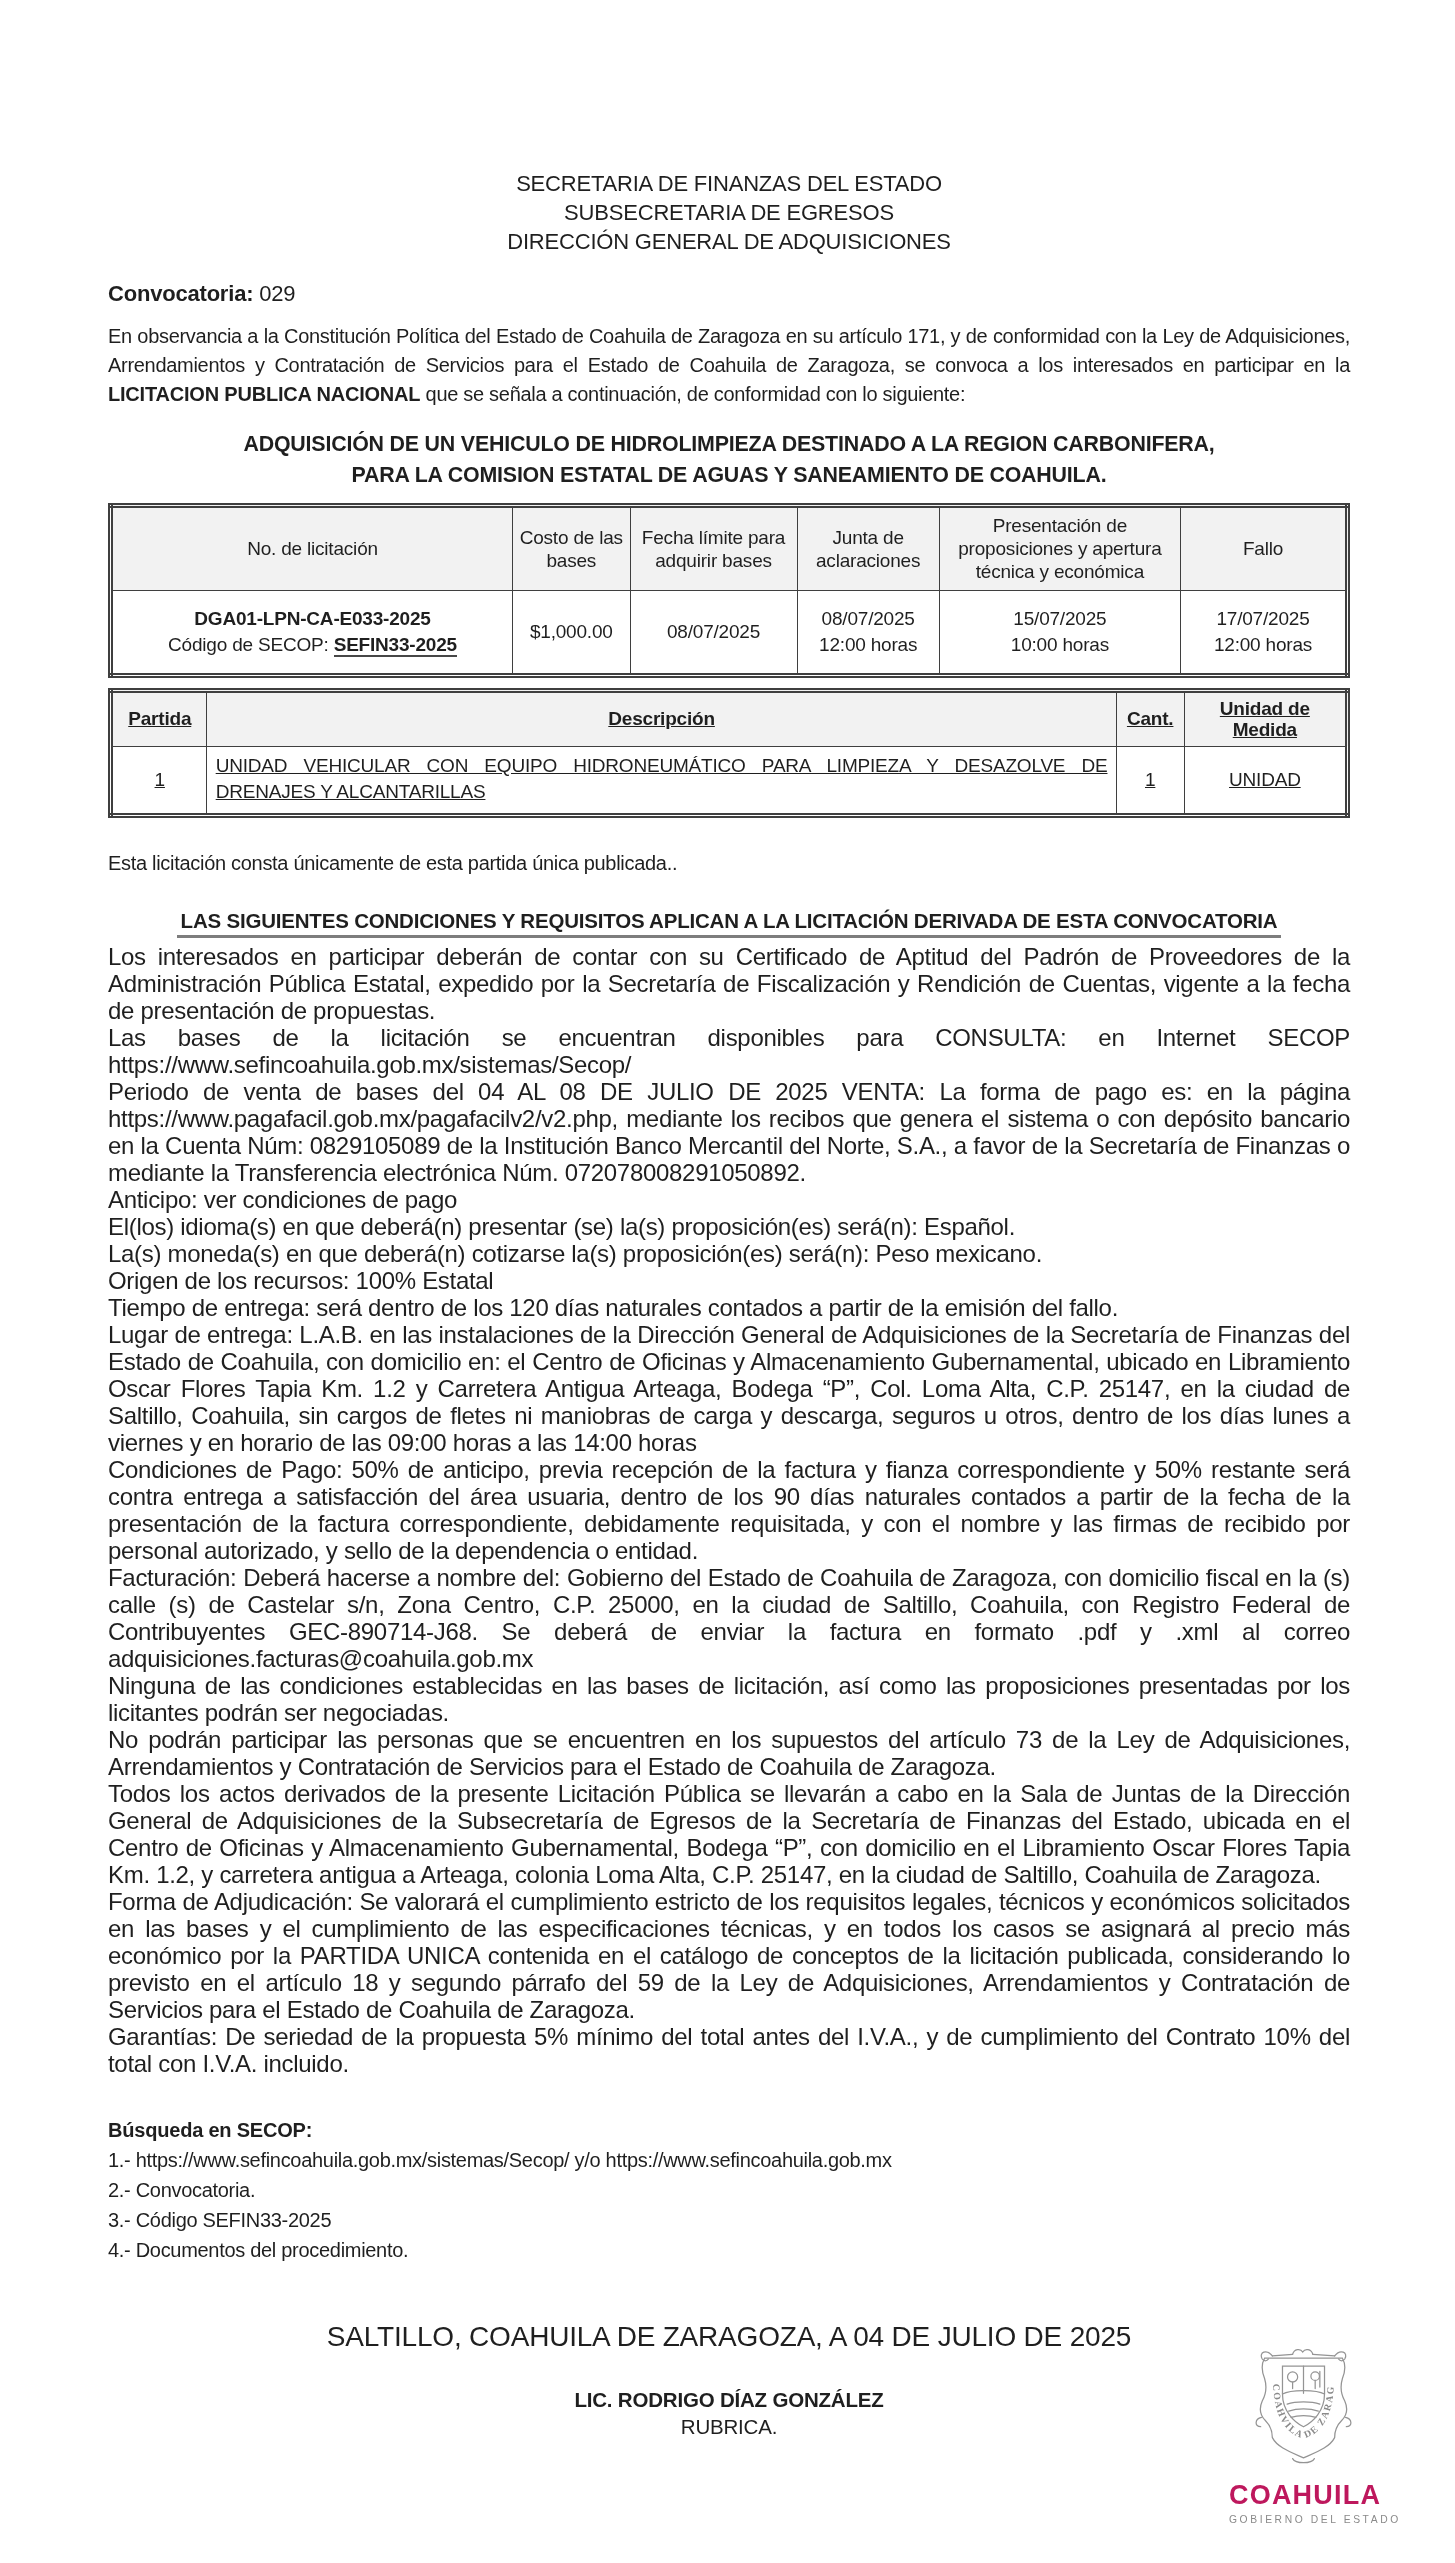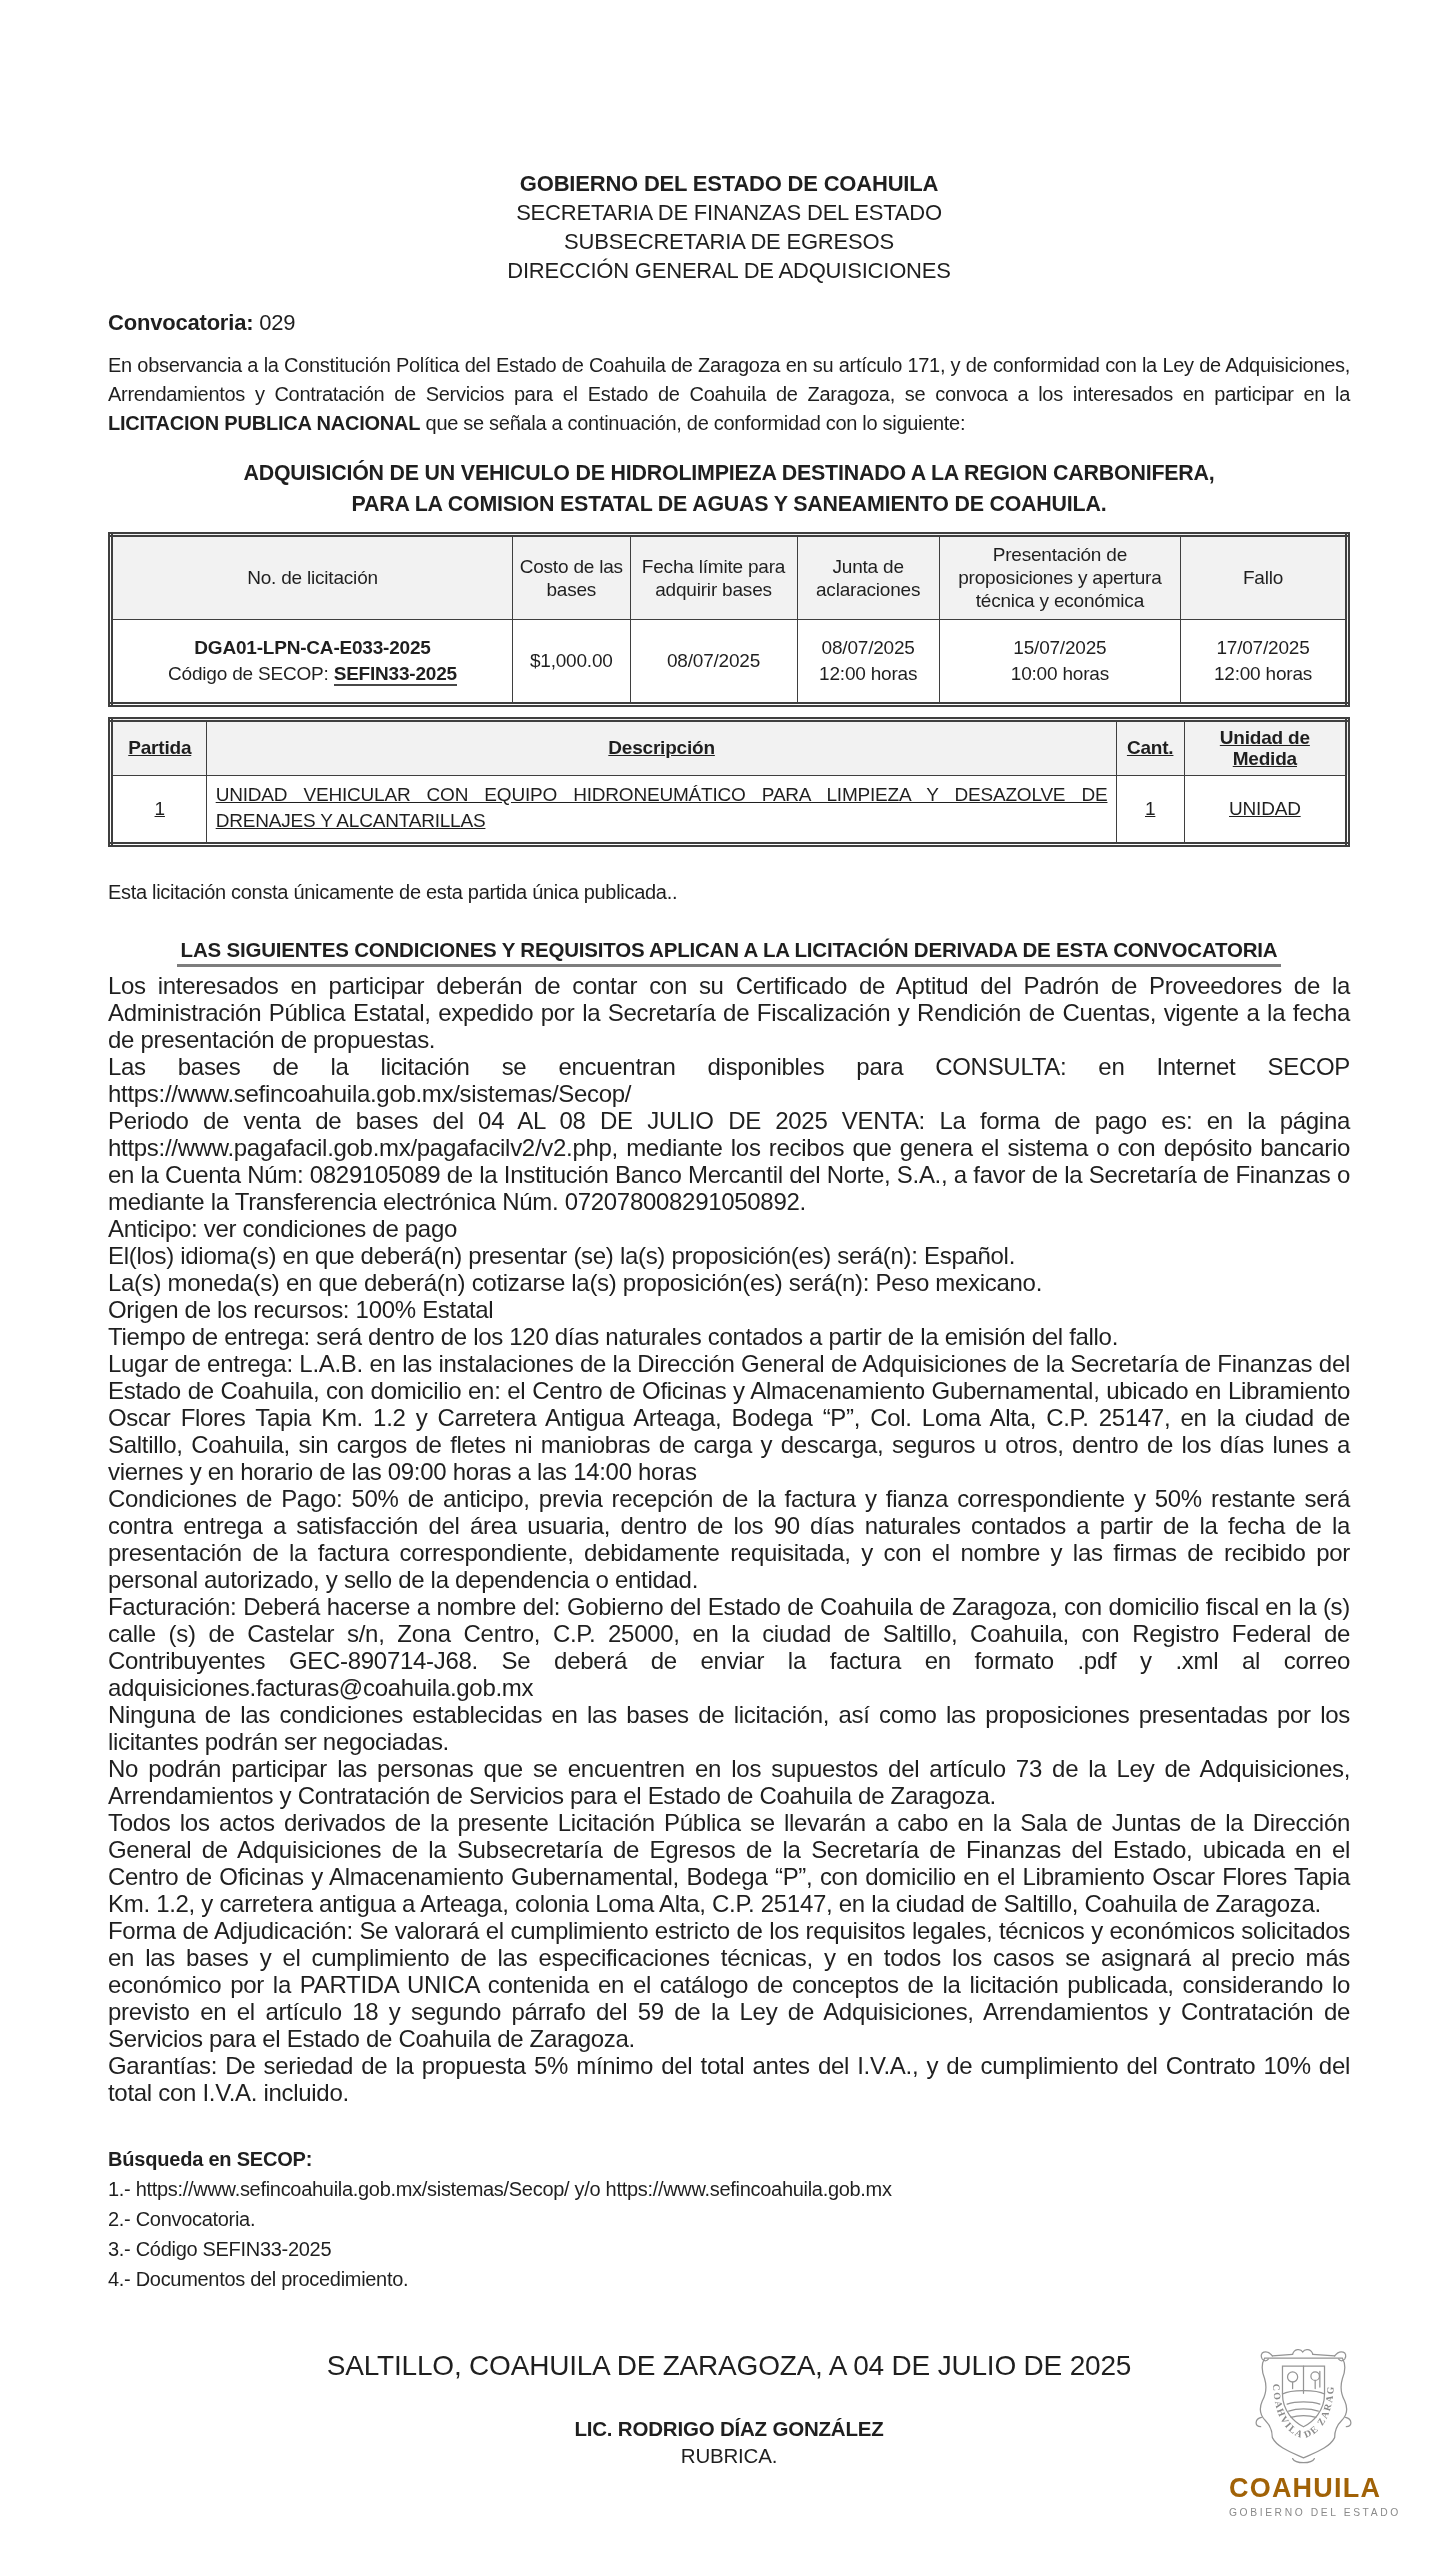--- a/index.html
+++ b/index.html
@@ -123,42 +123,41 @@
   
   .state-logo {
     position: absolute;
     left: 1229px;
     top: 2345px;
     width: 148px;
     text-align: center;
     color: #8a8a8a;
   }
   .state-logo .wordmark {
-    margin-top: 2px;
+    margin-top: 9px;
     font-size: 27px;
     font-weight: bold;
     letter-spacing: 1.2px;
-    color: #a16207;
+    color: #be185d;
   }
   .state-logo .subtitle {
     margin-top: 2.5px;
     font-size: 10.3px;
     letter-spacing: 2.6px;
     color: #8a8a8a;
     white-space: nowrap;
     text-align: right;
   }
 </style>
 </head>
 <body>
 
 <div class="page">
 
   <div class="gov-header">
-    <div class="h1">GOBIERNO DEL ESTADO DE COAHUILA</div>
     <div>SECRETARIA DE FINANZAS DEL ESTADO</div>
     <div>SUBSECRETARIA DE EGRESOS</div>
     <div>DIRECCIÓN GENERAL DE ADQUISICIONES</div>
   </div>
 
   <div class="convocatoria-line">
     <span class="lbl">Convocatoria:</span>
     <span>029</span>
   </div>
 

